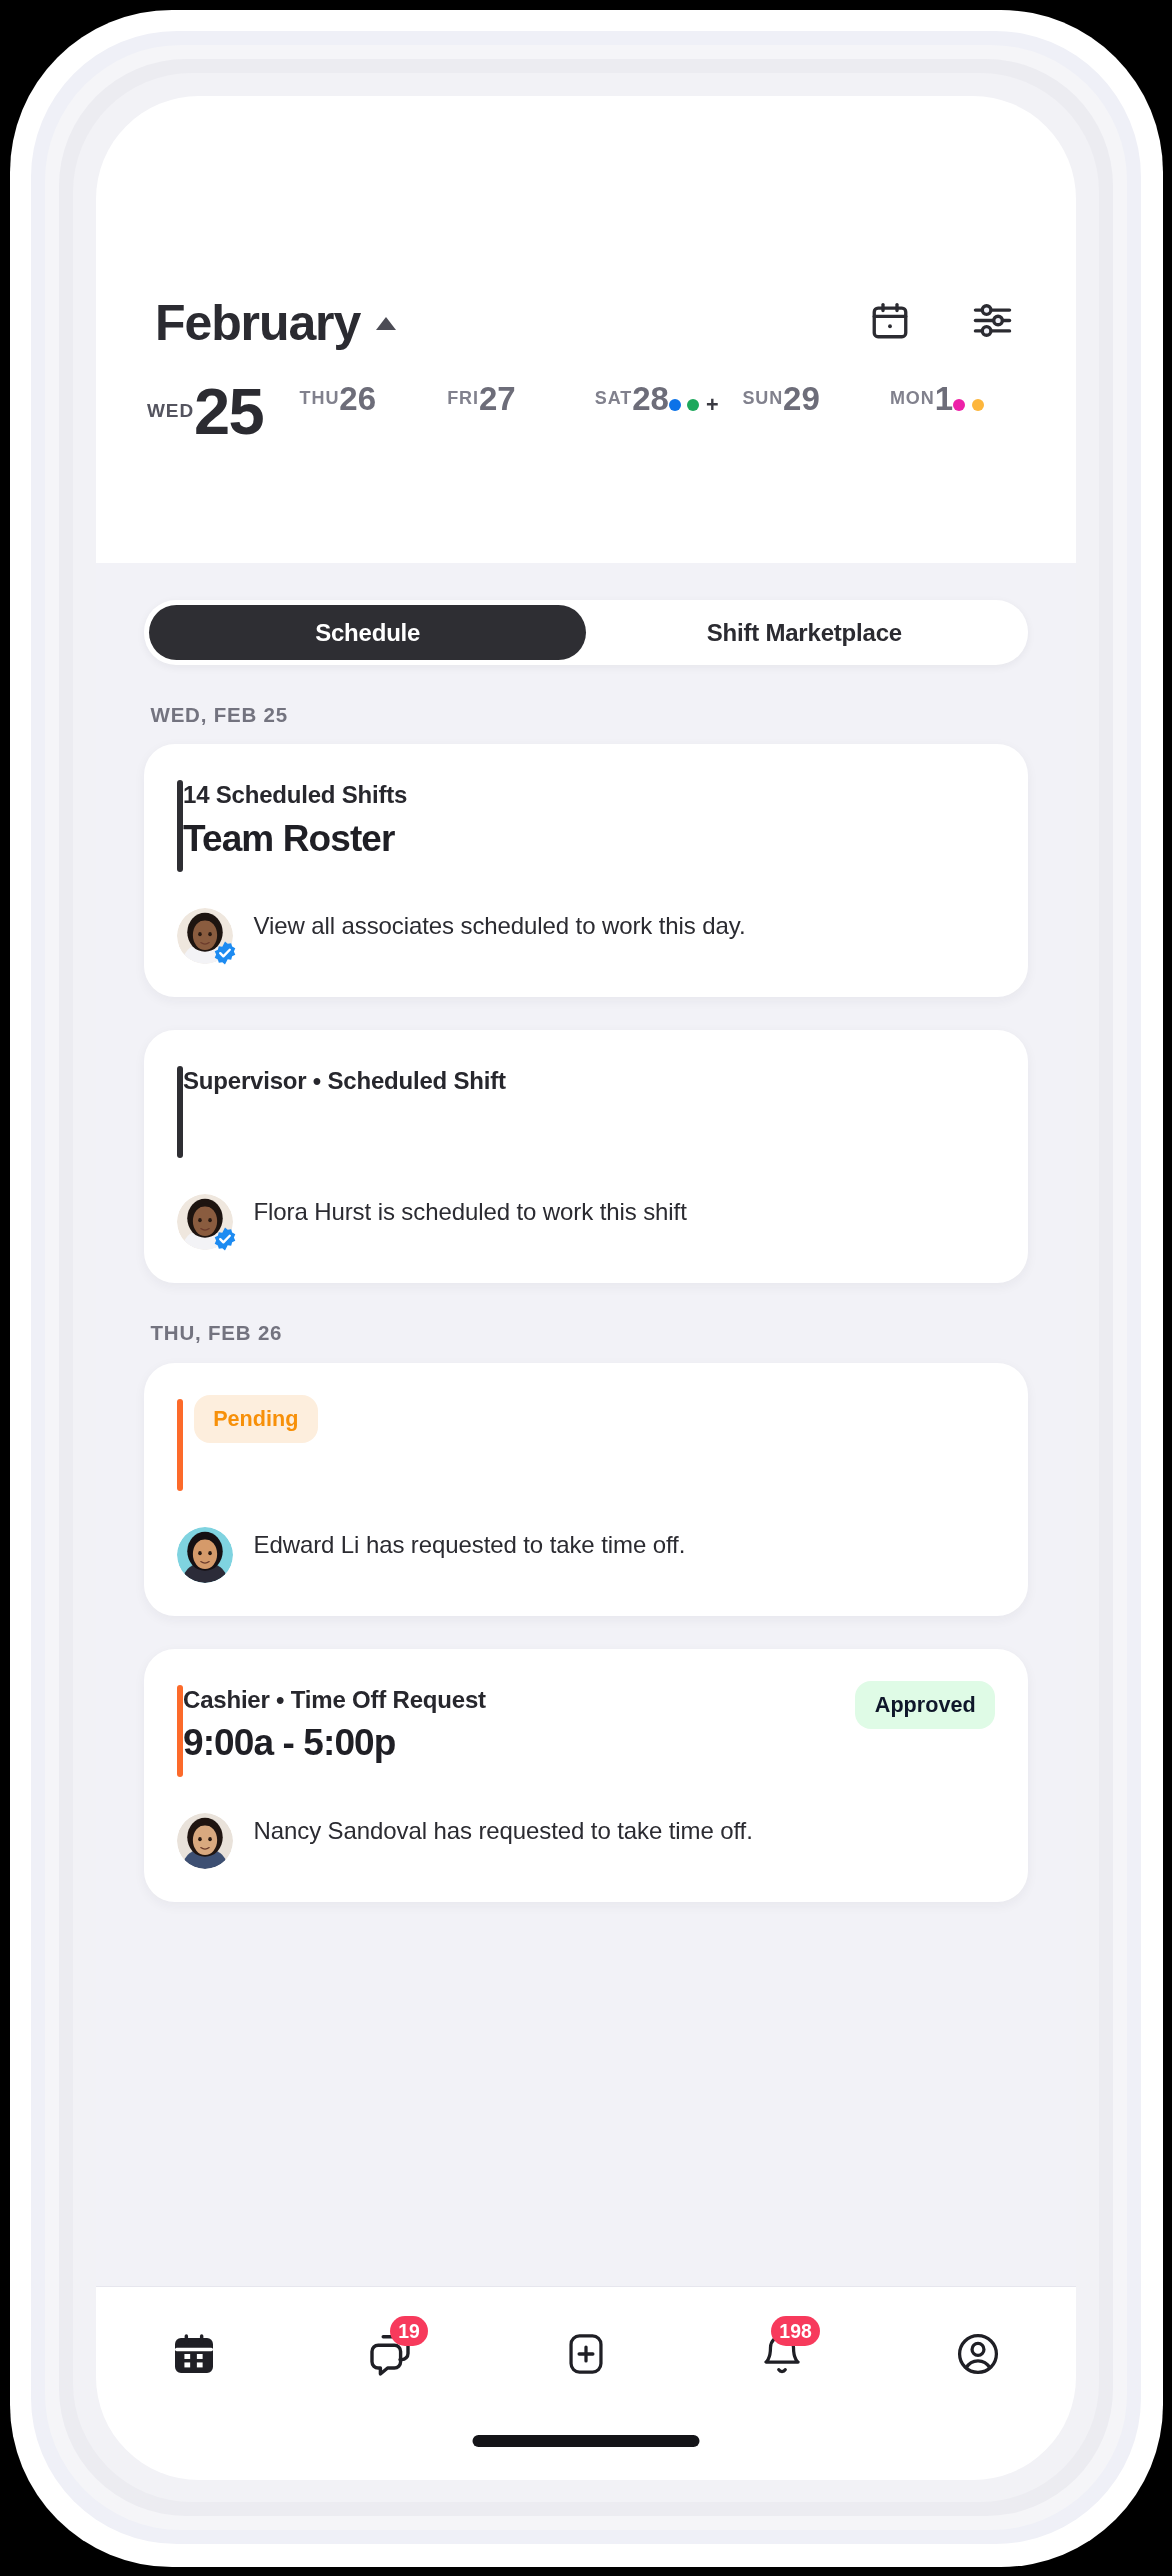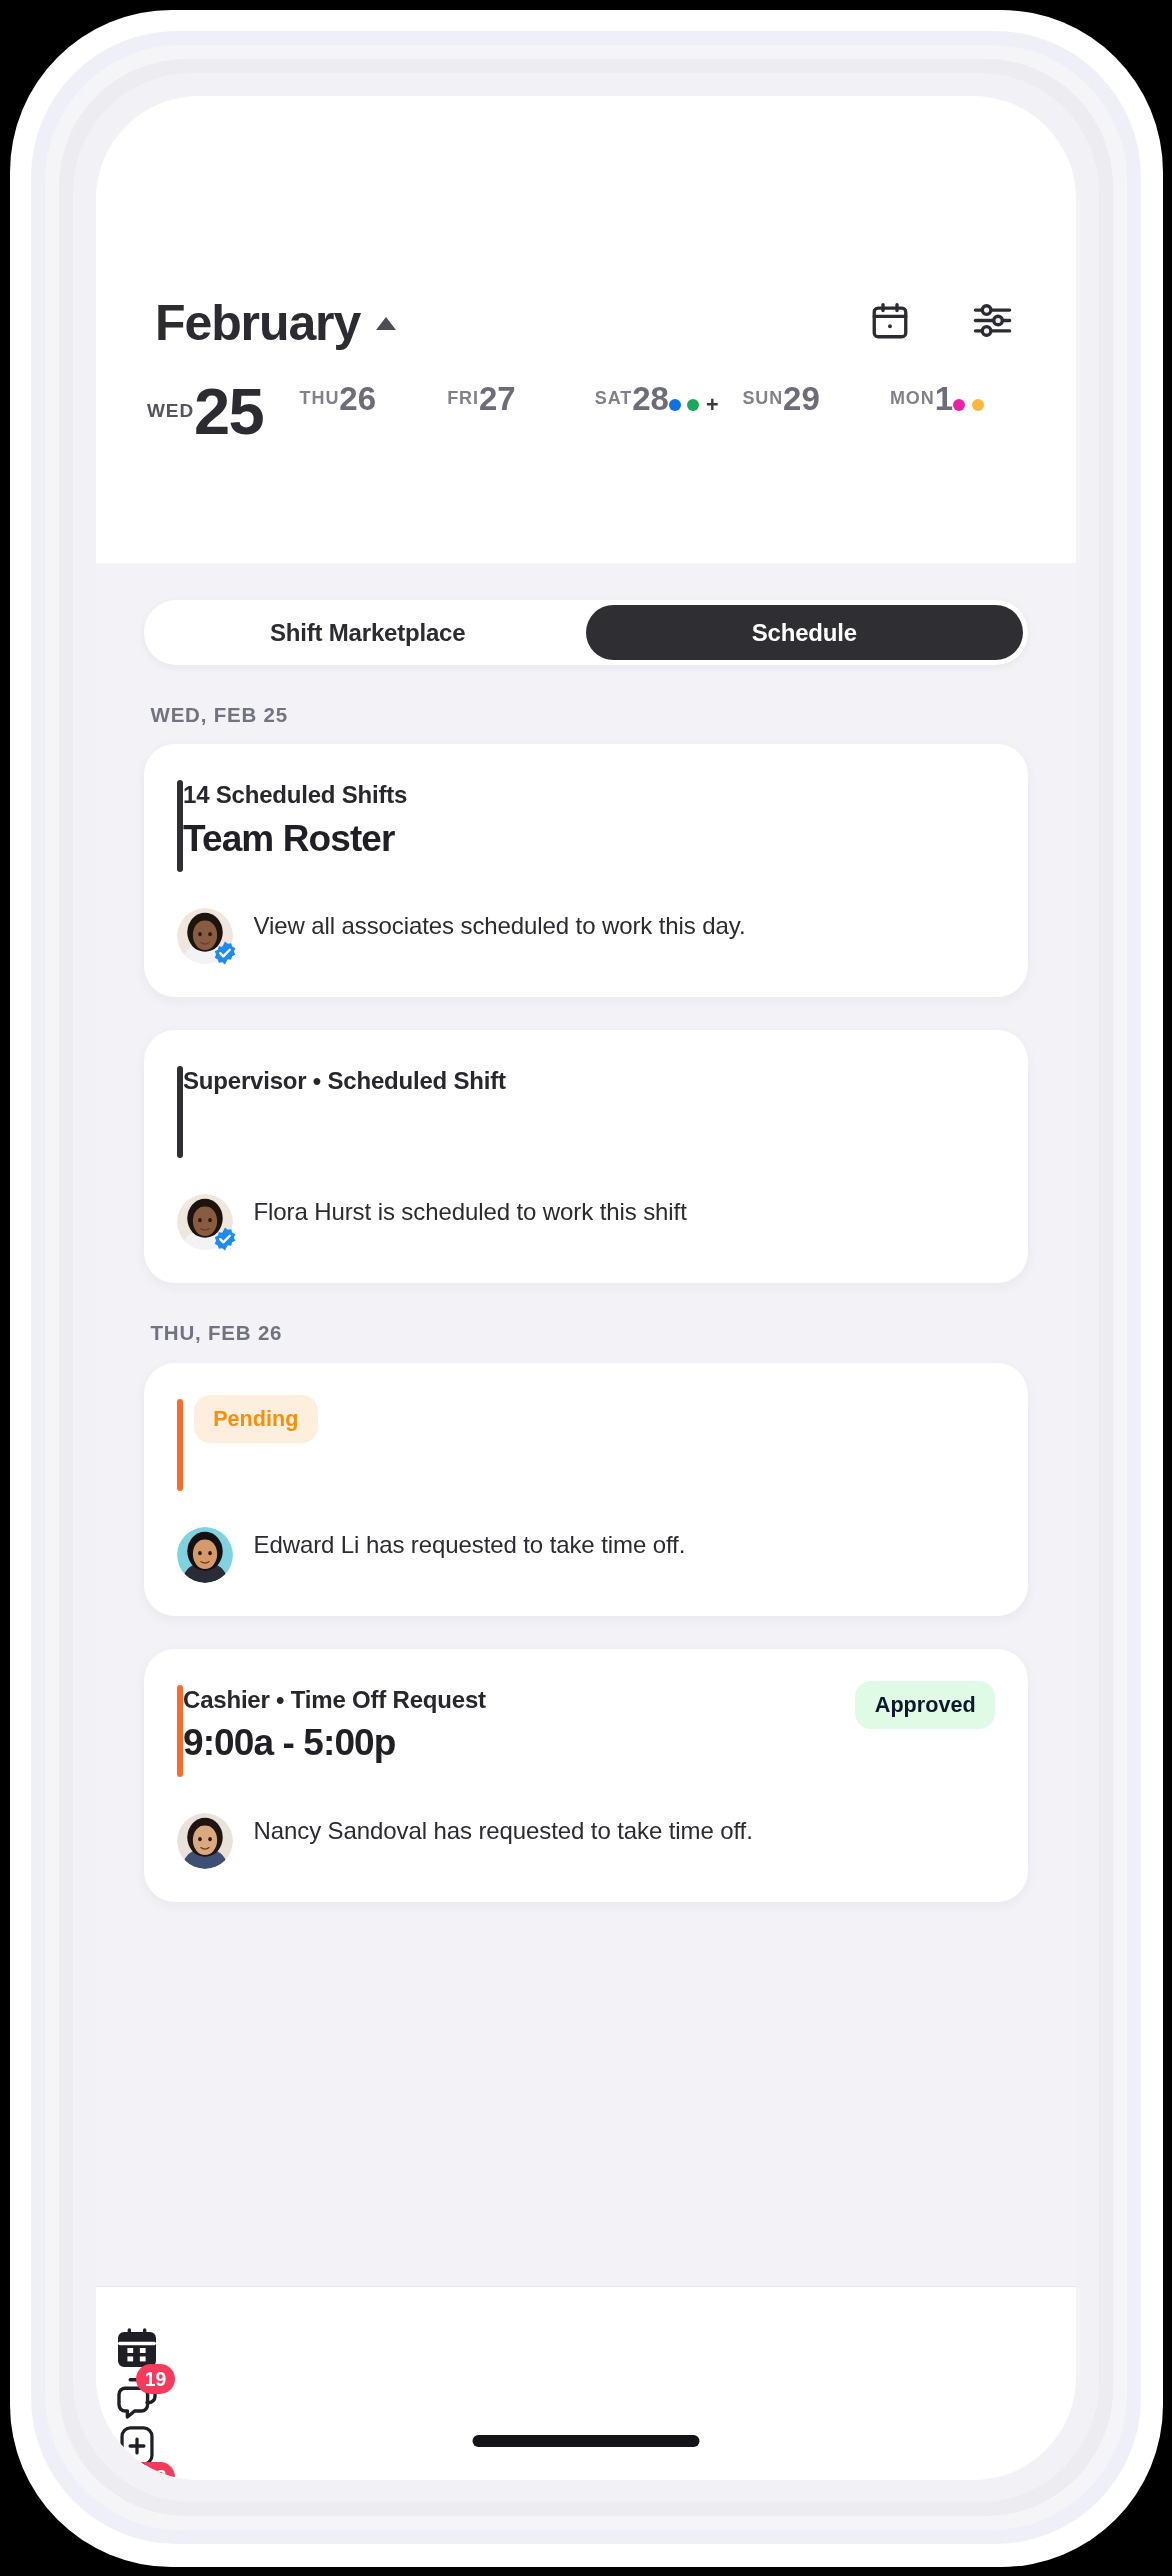--- a/index.html
+++ b/index.html
@@ -244,21 +244,20 @@
     position: absolute;
     left: 0; bottom: 0;
     width: 100%;
     height: 194px;
     background: #ffffff;
     border-top: 1.1px solid #e6e6ee;
     display: flex;
     align-items: flex-start;
     justify-content: space-around;
     padding-top: 38px;
-    flex-direction: column;
   }
   .nav-item {
     position: relative;
     width: 81px; height: 59px;
     display: flex; align-items: center; justify-content: center;
   }
   .nav-badge {
     position: absolute;
     top: -8.6px; right: 2.2px;
     background: #f73a5c;
@@ -359,22 +358,22 @@
             <div class="dots">
               <span class="dot" style="background: rgb(237, 33, 168);"></span>
               <span class="dot" style="background: rgb(253, 182, 60);"></span>
             </div>
           </div>
         </div>
     </div>
 
     <div class="tabs-wrap">
       <div class="tabs">
+          <div class="tab active">Schedule</div>
           <div class="tab">Shift Marketplace</div>
-          <div class="tab active">Schedule</div>
         </div>
     </div>
 
     <div class="content">
         <div class="section-label">WED, FEB 25</div>
         <div class="card">
           <div class="card-head">
             <div class="accent"></div>
             <div class="card-head-text">
               <div class="card-sub">14 Scheduled Shifts</div>

